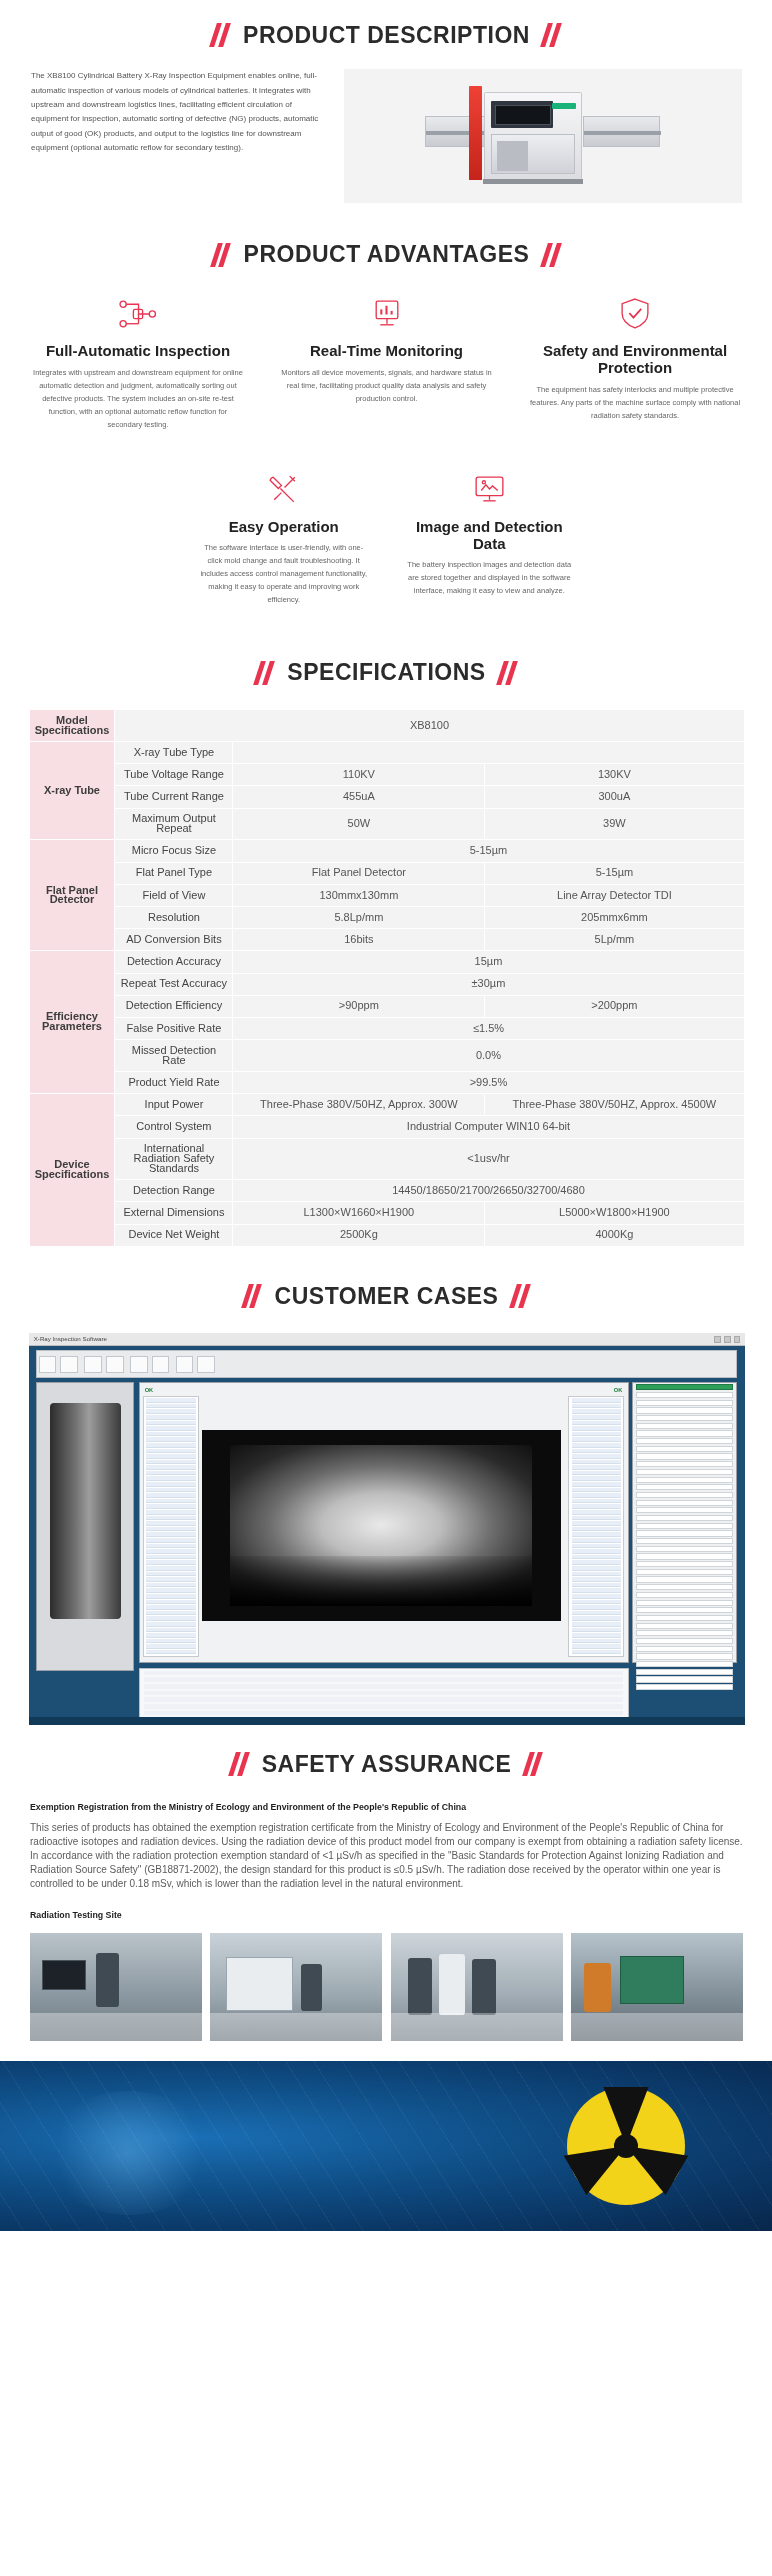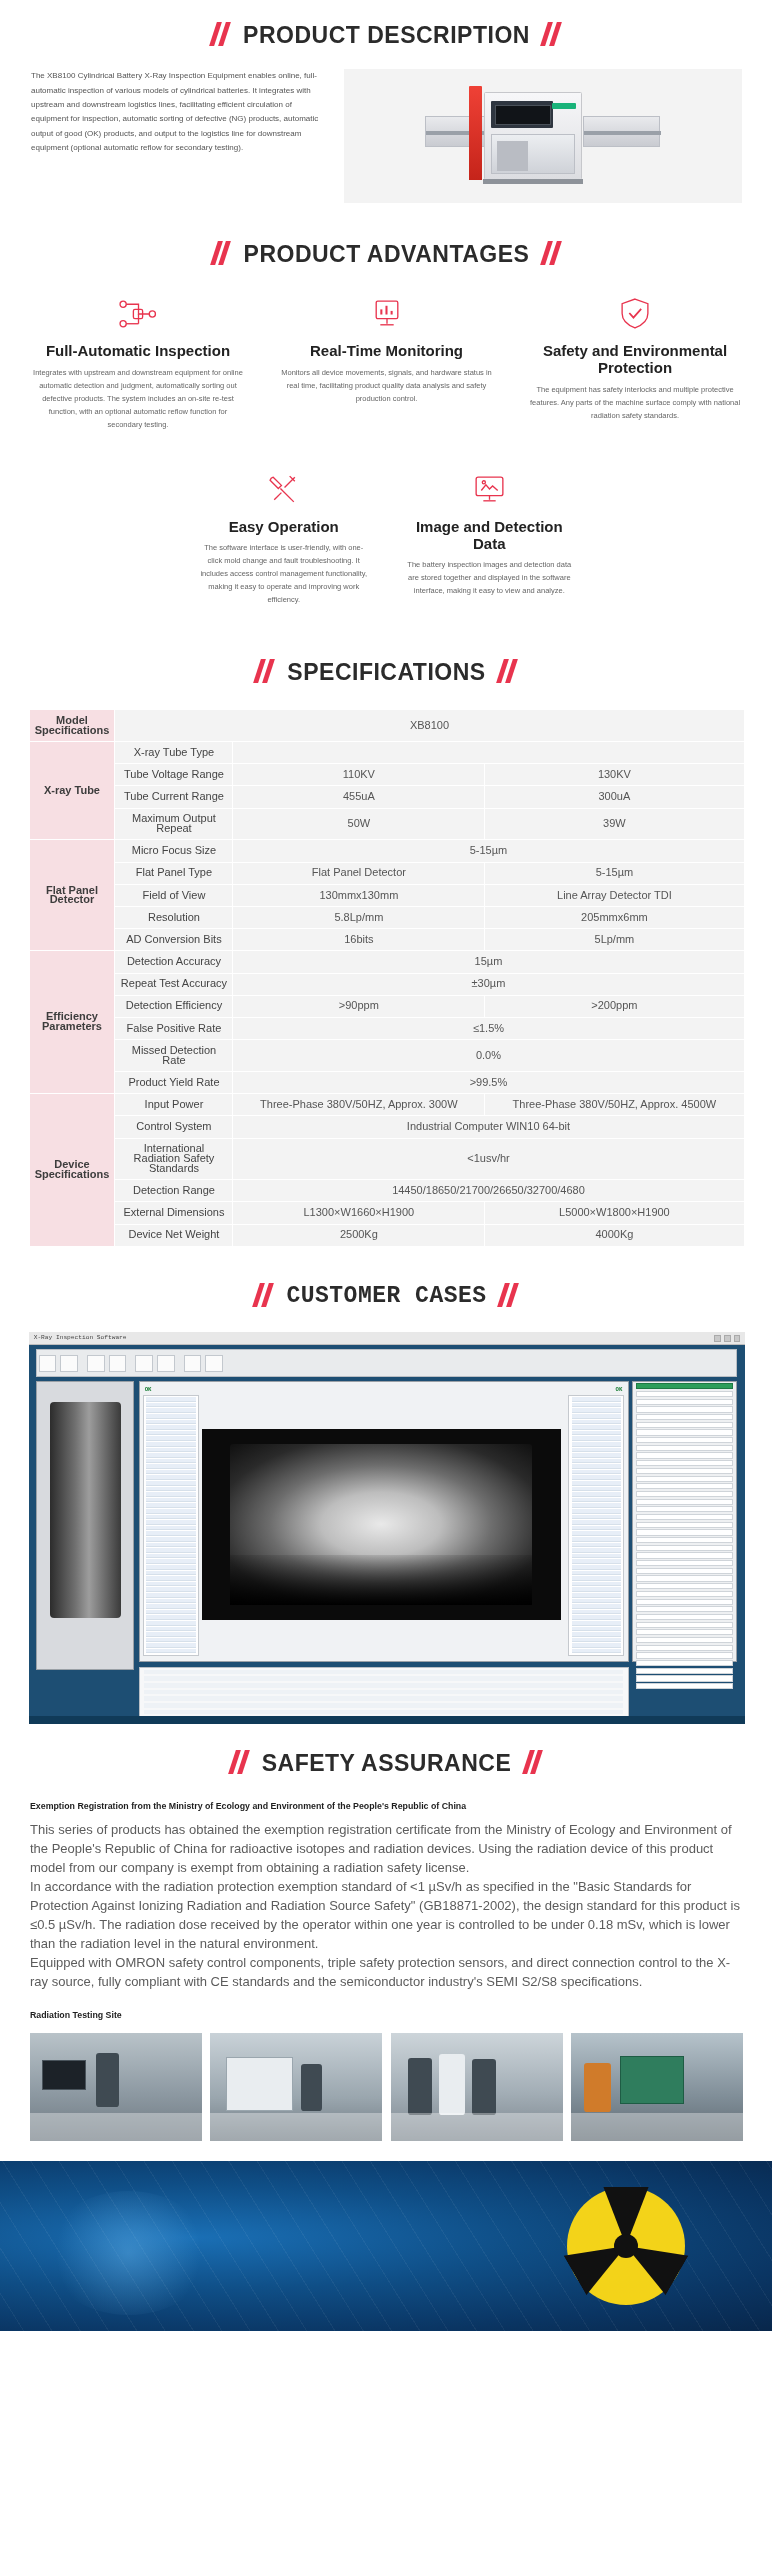--- a/index.html
+++ b/index.html
@@ -8,21 +8,21 @@
     width:773px;
     background:#ffffff;
     font-family:"Liberation Sans", sans-serif;
     color:#333;
     -webkit-font-smoothing:antialiased;
   }
   .page { width:773px; margin:0 auto; }
 
   
   .sec-head {
-    display:flex; justify-content:center;
+    display:flex; align-items:center; justify-content:center;
     gap:13.4px;
     margin:0; padding:0;
   }
   .sec-head h2 {
     font-size:23px; font-weight:bold; letter-spacing:0.5px;
     color:#2b2b2b; margin:0;
   }
   .slash {
     display:inline-block; width:17.5px; height:24px; position:relative;
   }
@@ -107,21 +107,21 @@
     font-weight:bold;
     width:62px;
   }
   table.spec td.lbl {
     background:#f3f3f3; text-align:center; color:#444; width:118px;
   }
   table.spec td.hdr { background:#f3f3f3; font-weight:normal; }
   table.spec tr.modelrow td.grp { background:#f7dfe3; font-weight:bold; }
 
   
-  .cases-wrap { padding:36px 0 0;font-family:Liberation Mono, monospace; }
+  .cases-wrap { padding:36px 0 0; }
   .case-shot {
     width:716px; height:392px; margin:23px auto 0;
     background:#1d4e73; position:relative; overflow:hidden;
     border:0.5px solid #0f3category;
   }
   .cs-titlebar { position:absolute; left:0; top:0; right:0; height:13.4px; background:#e8e8e8; border-bottom:0.5px solid #bdbdbd; }
   .cs-titlebar .t { position:absolute; left:5.2px; top:2.6px; font-size:6.2px; color:#444; }
   .cs-win-btns { position:absolute; right:4.1px; top:3.1px; display:flex; gap:3.1px; }
   .cs-win-btns span { width:6.7px; height:6.7px; background:#c9c9c9; display:block; border:0.5px solid #aaa; }
   .cs-left { position:absolute; left:7.2px; top:49px; width:98px; height:289px; background:#d8dade; border:0.5px solid #9aa0a6; }
@@ -143,21 +143,21 @@
   .cs-toolbar i { display:inline-block; width:17.5px; height:17.5px; margin:4.6px 2.1px; background:#fbfbfb; border:0.5px solid #c3c8ce; }
   .cs-bottom { position:absolute; left:110px; right:116px; bottom:7.2px; height:50px; background:#f7f8f9; border:0.5px solid #b9bec4; }
   .cs-bottom i { display:block; height:4.6px; margin:2.1px 4.1px; background:#eef2f6; }
   .cs-taskbar { position:absolute; left:0; right:0; bottom:0; height:8.2px; background:#103a58; }
 
   
   .safety-wrap { padding:26px 0 0; }
   .safety-body { padding:20.6px 30px 0; }
   .sf-h { font-size:8.8px; font-weight:bold; color:#1f1f1f; margin:17.5px 0 6.2px; line-height:13.4px; }
   .sf-h.first { margin-top:3.1px; }
-  .sf-p { font-size:13px; line-height:19px; color:#5c5c5c; }
+  .sf-p { font-size:10px; line-height:14px; color:#5c5c5c; }
 
   .photos { display:grid; grid-template-columns:repeat(4,1fr); gap:8.2px; margin-top:11.3px; }
   .photo { height:108px; position:relative; overflow:hidden; background:#cfd6dc; }
   .p1 { background:linear-gradient(180deg,#b9c3c9 0%,#8e9aa3 55%,#6d7880 100%); }
   .p2 { background:linear-gradient(180deg,#c9d2d8 0%,#9aa6ae 60%,#6f7a82 100%); }
   .p3 { background:linear-gradient(180deg,#cdd5da 0%,#a3aeb6 55%,#7b858d 100%); }
   .p4 { background:linear-gradient(180deg,#b6c3cb 0%,#7f8d97 60%,#5d6870 100%); }
   .ph-fig { position:absolute; background:#3f4a52; border-radius:3.1px; }
   .ph-mon { position:absolute; background:#1c2228; border:1px solid #49535b; }
   .ph-desk { position:absolute; left:0; right:0; bottom:0; height:28px; background:rgba(255,255,255,.35); }
@@ -670,21 +670,20 @@
           <i class="b"></i>
         </span>
     </div>
 
     <div class="safety-body">
       <div class="sf-h first">Exemption Registration from the Ministry of Ecology and Environment of the People's Republic of China</div>
       <div class="sf-p">This series of products has obtained the exemption registration certificate from the Ministry of Ecology and Environment of the People's Republic of China for radioactive isotopes and radiation devices. Using the radiation device of this product model from our company is exempt from obtaining a radiation safety license.</div>
 
       <div class="sf-p">In accordance with the radiation protection exemption standard of &lt;1 µSv/h as specified in the "Basic Standards for Protection Against Ionizing Radiation and Radiation Source Safety" (GB18871-2002), the design standard for this product is ≤0.5 µSv/h. The radiation dose received by the operator within one year is controlled to be under 0.18 mSv, which is lower than the radiation level in the natural environment.</div>
 
-      <div class="sf-p">Equipped with OMRON safety control components, triple safety protection sensors, and direct connection control to the X-ray source, fully compliant with CE standards and the semiconductor industry's SEMI S2/S8 specifications.</div>
 
       <div class="sf-h">Radiation Testing Site</div>
 
       <div class="photos">
         <div class="photo p1">
           <div class="ph-mon" style="left:12.4px; top:27px; width:44px; height:30px;"></div>
           <div class="ph-fig" style="left:66px; top:19.6px; width:23px; height:54px;"></div>
           <div class="ph-desk"></div>
         </div>
         <div class="photo p2">

